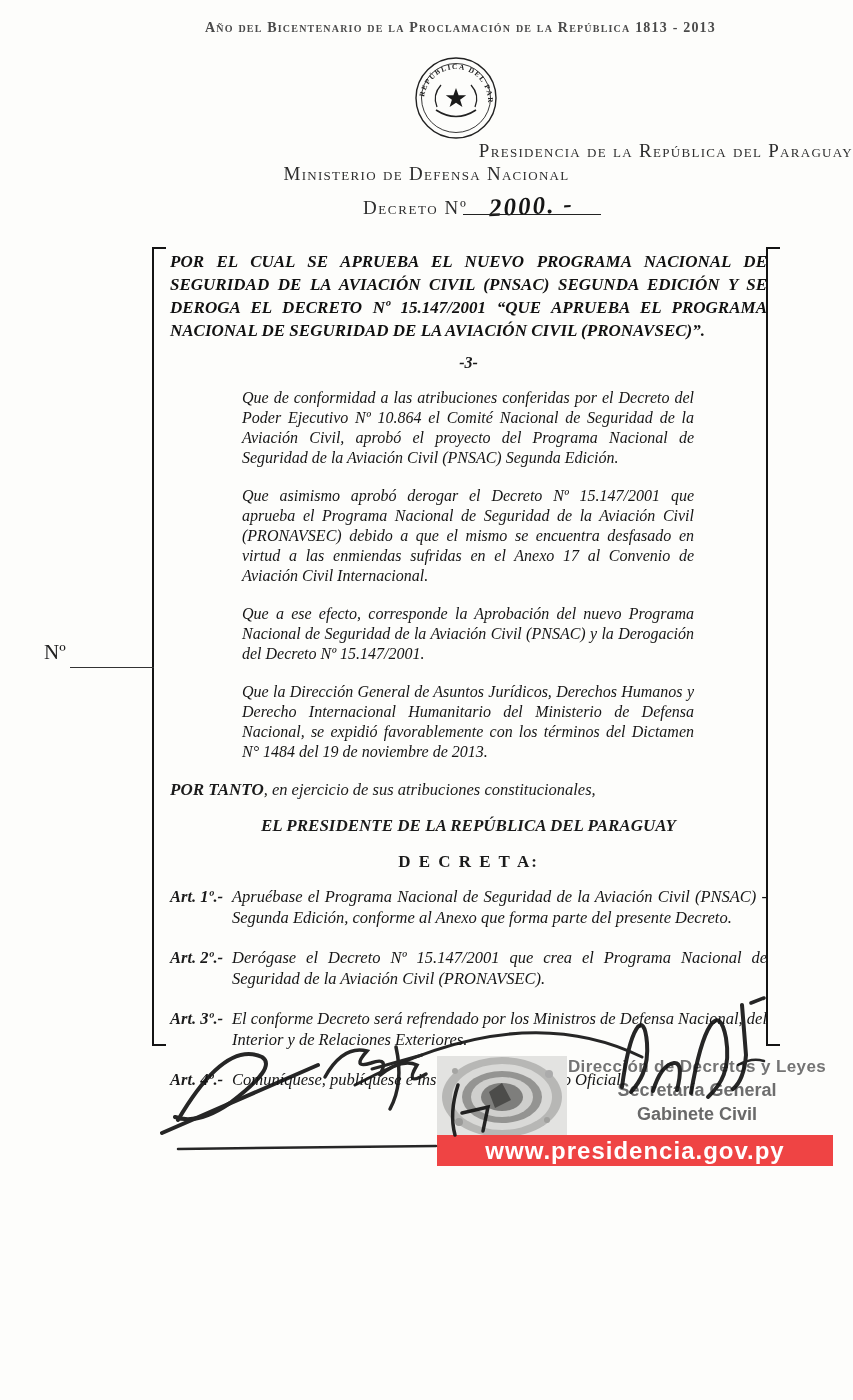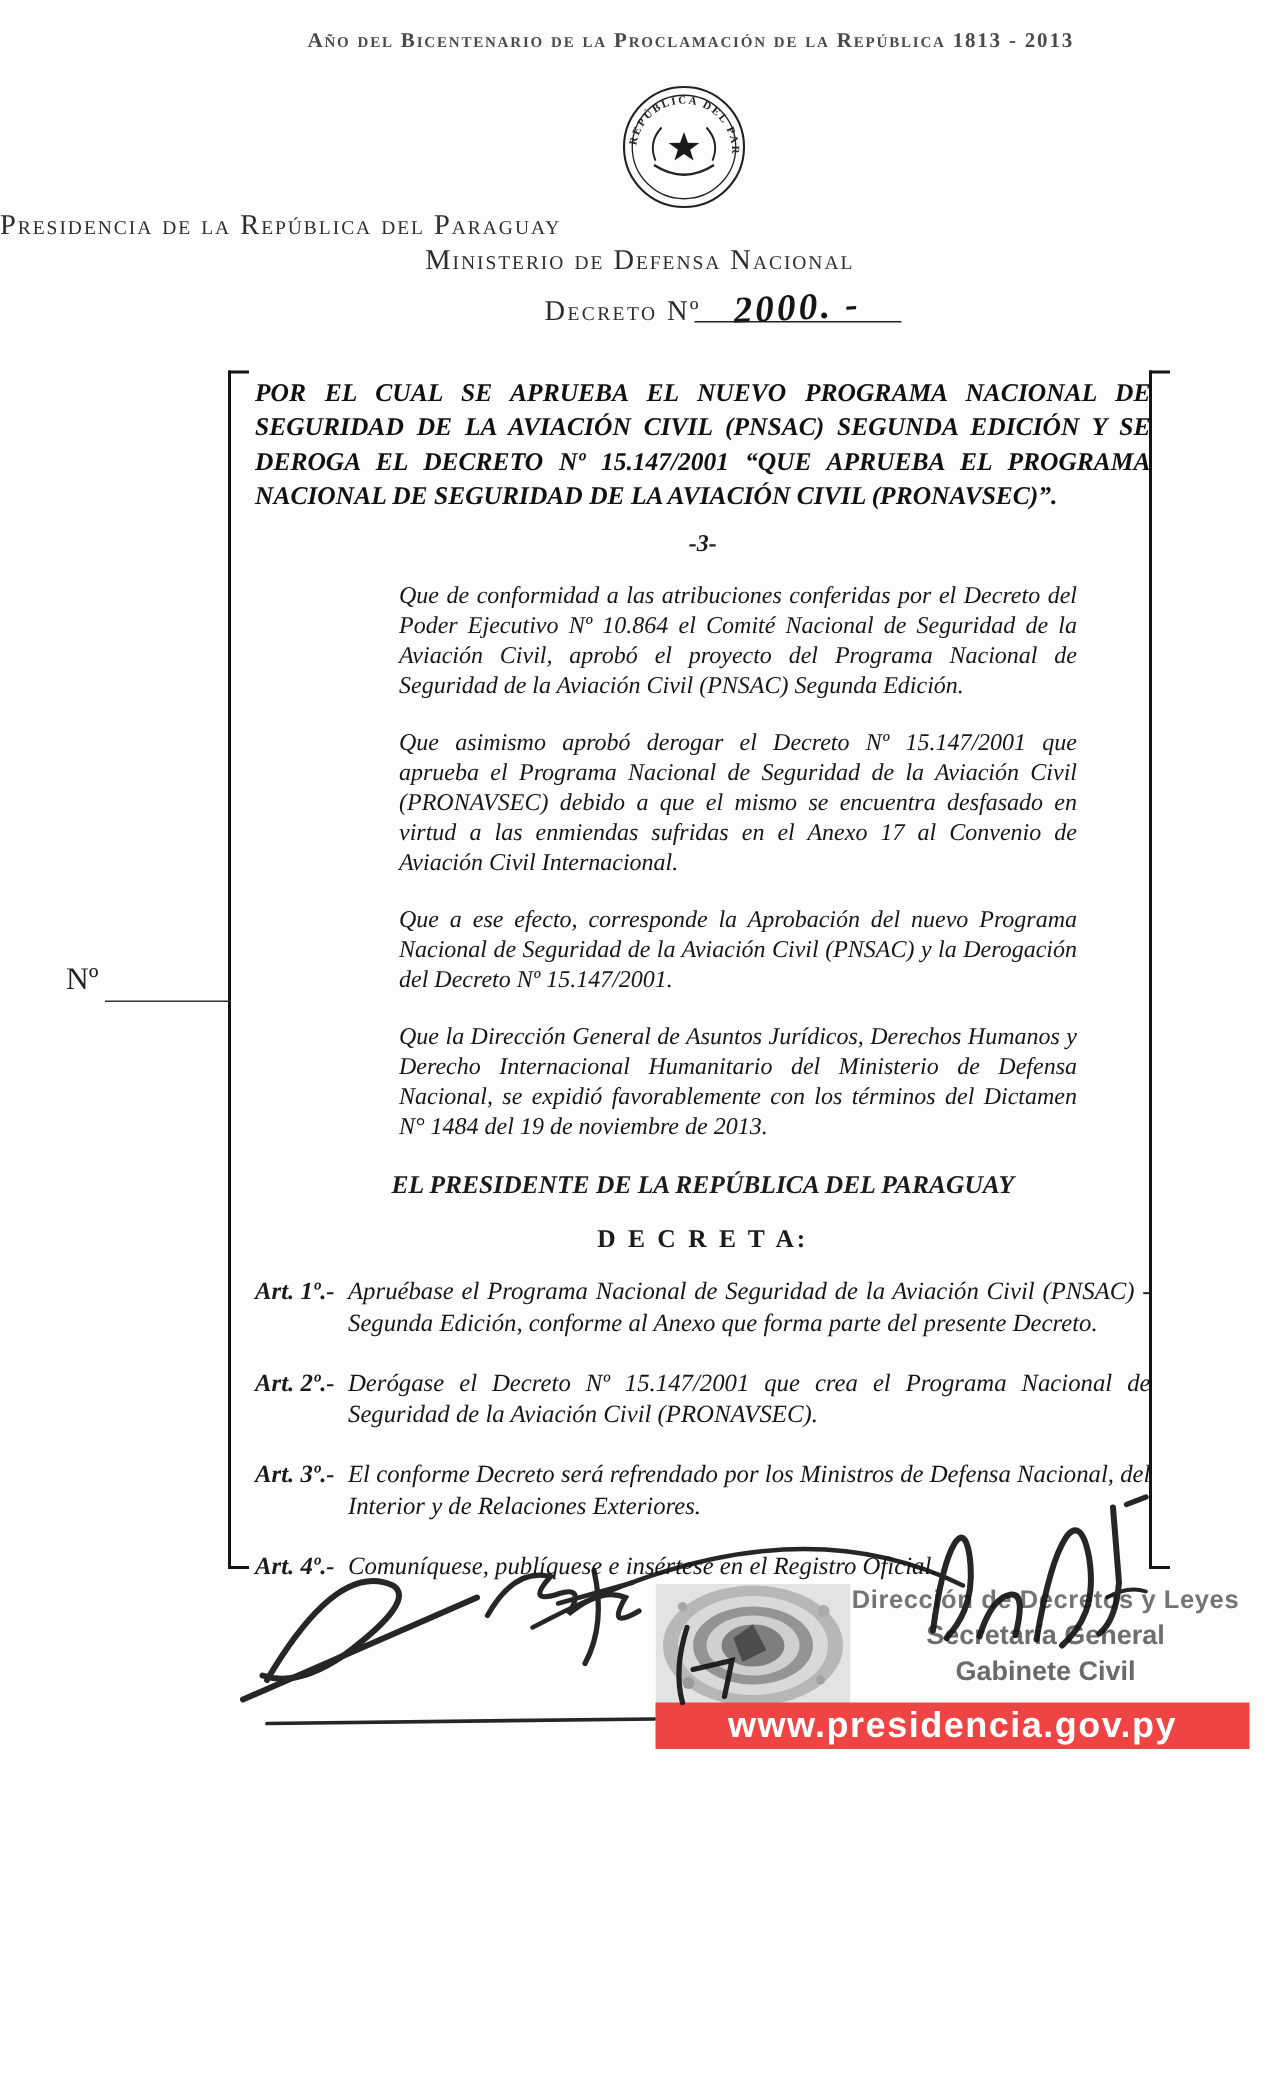--- a/index.html
+++ b/index.html
@@ -16,21 +16,21 @@
   
   .motto{
     position:absolute;top:20px;left:0;width:100%;
     text-align:center;
     font-variant:small-caps;
     font-size:14px;letter-spacing:1.2px;
     color:#4a4a4a;font-weight:600;padding-left:34px;
   }
   .seal{position:absolute;left:413px;top:55px;}
   .org1{
-    position:absolute;top:140px;left:0;width:100%;text-align:left;
+    position:absolute;top:140px;left:0;width:100%;text-align:right;
     font-variant:small-caps;font-size:19px;letter-spacing:1.3px;color:#2d2d2d;
   }
   .org2{
     position:absolute;top:163px;left:0;width:100%;text-align:center;
     font-variant:small-caps;font-size:19px;letter-spacing:1.3px;color:#2d2d2d;
   }
   .decree-line{position:absolute;top:192px;left:363px;white-space:nowrap;}
   .decree-label{
     font-variant:small-caps;font-size:19px;letter-spacing:1.6px;color:#2d2d2d;
   }
@@ -72,21 +72,21 @@
     font-weight:bold;font-style:italic;
     font-size:17px;line-height:23px;
     text-align:justify;
     color:#111;
   }
   .page-num{
     text-align:center;font-weight:bold;font-style:italic;
     font-size:16px;margin-top:12px;margin-bottom:16px;
   }
   .recital{
-    margin-left:96px;width:452px;
+    margin-left:72px;width:452px;
     font-style:italic;font-size:16px;line-height:20px;
     text-align:justify;
     margin-bottom:18px;
     color:#161616;
   }
   .por-tanto{
     font-style:italic;font-size:16.5px;margin-top:7px;
   }
   .por-tanto b{font-size:17px;}
   .president-line{
@@ -169,20 +169,21 @@
 
   <div class="body-col">
     <div class="doc-title">POR EL CUAL SE APRUEBA EL NUEVO PROGRAMA NACIONAL DE SEGURIDAD DE LA AVIACIÓN CIVIL (PNSAC) SEGUNDA EDICIÓN Y SE DEROGA EL DECRETO Nº 15.147/2001 “QUE APRUEBA EL PROGRAMA NACIONAL DE SEGURIDAD DE LA AVIACIÓN CIVIL (PRONAVSEC)”.</div>
     <div class="page-num">-3-</div>
 
     <div class="recital">Que de conformidad a las atribuciones conferidas por el Decreto del Poder Ejecutivo Nº 10.864 el Comité Nacional de Seguridad de la Aviación Civil, aprobó el proyecto del Programa Nacional de Seguridad de la Aviación Civil (PNSAC) Segunda Edición.</div>
     <div class="recital">Que asimismo aprobó derogar el Decreto Nº 15.147/2001 que aprueba el Programa Nacional de Seguridad de la Aviación Civil (PRONAVSEC) debido a que el mismo se encuentra desfasado en virtud a las enmiendas sufridas en el Anexo 17 al Convenio de Aviación Civil Internacional.</div>
     <div class="recital">Que a ese efecto, corresponde la Aprobación del nuevo Programa Nacional de Seguridad de la Aviación Civil (PNSAC) y la Derogación del Decreto Nº 15.147/2001.</div>
     <div class="recital">Que la Dirección General de Asuntos Jurídicos, Derechos Humanos y Derecho Internacional Humanitario del Ministerio de Defensa Nacional, se expidió favorablemente con los términos del Dictamen N° 1484 del 19 de noviembre de 2013.</div>
 
+    <div class="por-tanto"><b>POR TANTO</b><span>, en ejercicio de sus atribuciones constitucionales,</span></div>
 
     <div class="president-line">EL PRESIDENTE DE LA REPÚBLICA DEL PARAGUAY</div>
     <div class="decreta-line">D E C R E T A:</div>
 
     <div class="articles">
       <div class="article">
         <span class="lbl">Art. 1º.-</span>
         <span class="txt">Apruébase el Programa Nacional de Seguridad de la Aviación Civil (PNSAC) -Segunda Edición, conforme al Anexo que forma parte del presente Decreto.</span>
       </div>
       <div class="article">

